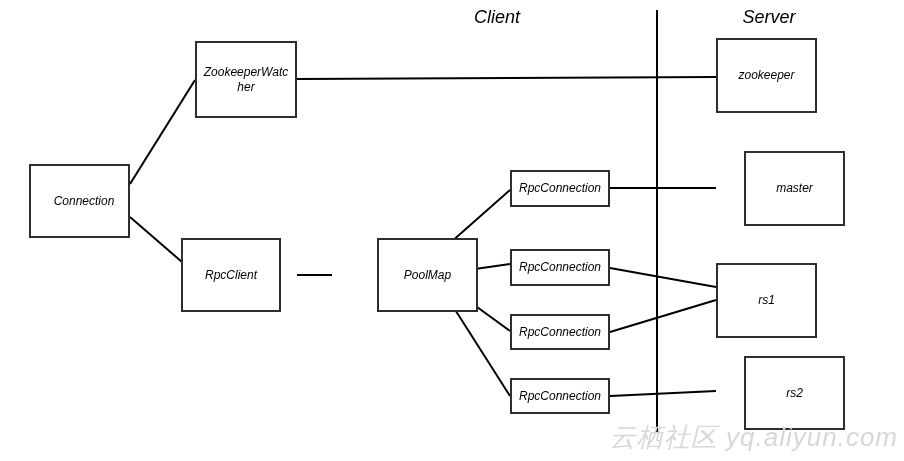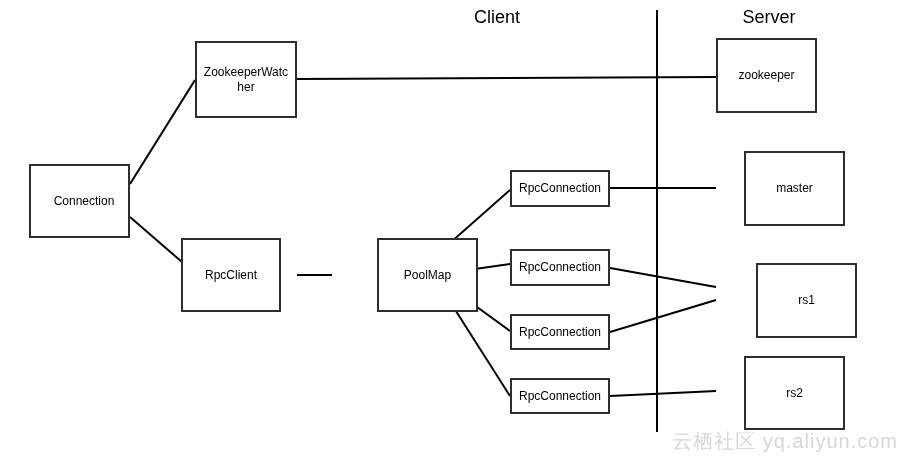--- a/index.html
+++ b/index.html
@@ -3,20 +3,21 @@
 <meta charset="utf-8">
 <style>
   html, body { margin: 0; padding: 0; background: #ffffff; }
   #canvas {
     position: relative;
     width: 904px;
     height: 461px;
     background: #ffffff;
     overflow: hidden;
     font-family: "Liberation Sans", sans-serif;
+    font-style: italic;
   }
   #edges-svg {
     position: absolute;
     left: 0; top: 0;
     width: 904px; height: 461px;
   }
   .section-title {
     position: absolute;
     transform: translateX(-50%);
     font-size: 18px;
@@ -35,21 +36,21 @@
     font-size: 12px;
     color: #000000;
     line-height: 1.25;
     padding: 0 5px;
     word-break: break-all;
   }
   .watermark {
     position: absolute;
     right: 6px;
     bottom: 6px;
-    font-size: 20px;
+    font-size: 26px;
     color: #d7d7d7;
     letter-spacing: 1px;
     white-space: nowrap;
   }
 </style>
 </head>
 <body>
 
 <div id="canvas">
 
@@ -77,18 +78,18 @@
       <div class="node" style="left: 29px; top: 164px; width: 101px; height: 74px; border-color: rgb(46, 46, 46); padding-left: 14px;">Connection</div>
       <div class="node" style="left: 195px; top: 41px; width: 102px; height: 77px; border-color: rgb(46, 46, 46);">ZookeeperWatcher</div>
       <div class="node" style="left: 181px; top: 238px; width: 100px; height: 74px; border-color: rgb(46, 46, 46);">RpcClient</div>
       <div class="node" style="left: 344px; top: 238px; width: 101px; height: 74px; border-color: rgb(46, 46, 46); margin-left: 33px;">PoolMap</div>
       <div class="node" style="left: 510px; top: 170px; width: 100px; height: 37px; border-color: rgb(46, 46, 46);">RpcConnection</div>
       <div class="node" style="left: 510px; top: 249px; width: 100px; height: 37px; border-color: rgb(46, 46, 46);">RpcConnection</div>
       <div class="node" style="left: 510px; top: 314px; width: 100px; height: 36px; border-color: rgb(46, 46, 46);">RpcConnection</div>
       <div class="node" style="left: 510px; top: 378px; width: 100px; height: 36px; border-color: rgb(46, 46, 46);">RpcConnection</div>
       <div class="node" style="left: 716px; top: 38px; width: 101px; height: 75px; border-color: rgb(46, 46, 46);">zookeeper</div>
       <div class="node" style="left: 744px; top: 151px; width: 101px; height: 75px; border-color: rgb(46, 46, 46);">master</div>
-      <div class="node" style="left: 716px; top: 263px; width: 101px; height: 75px; border-color: rgb(46, 46, 46); margin-left: 40px;">rs1</div>
+      <div class="node" style="left: 716px; top: 263px; width: 101px; height: 75px; border-color: rgb(46, 46, 46);">rs1</div>
       <div class="node" style="left: 744px; top: 356px; width: 101px; height: 74px; border-color: rgb(46, 46, 46);">rs2</div>
     </div>
 
   <div class="watermark">云栖社区 yq.aliyun.com</div>
 </div>
 
 </body></html>

